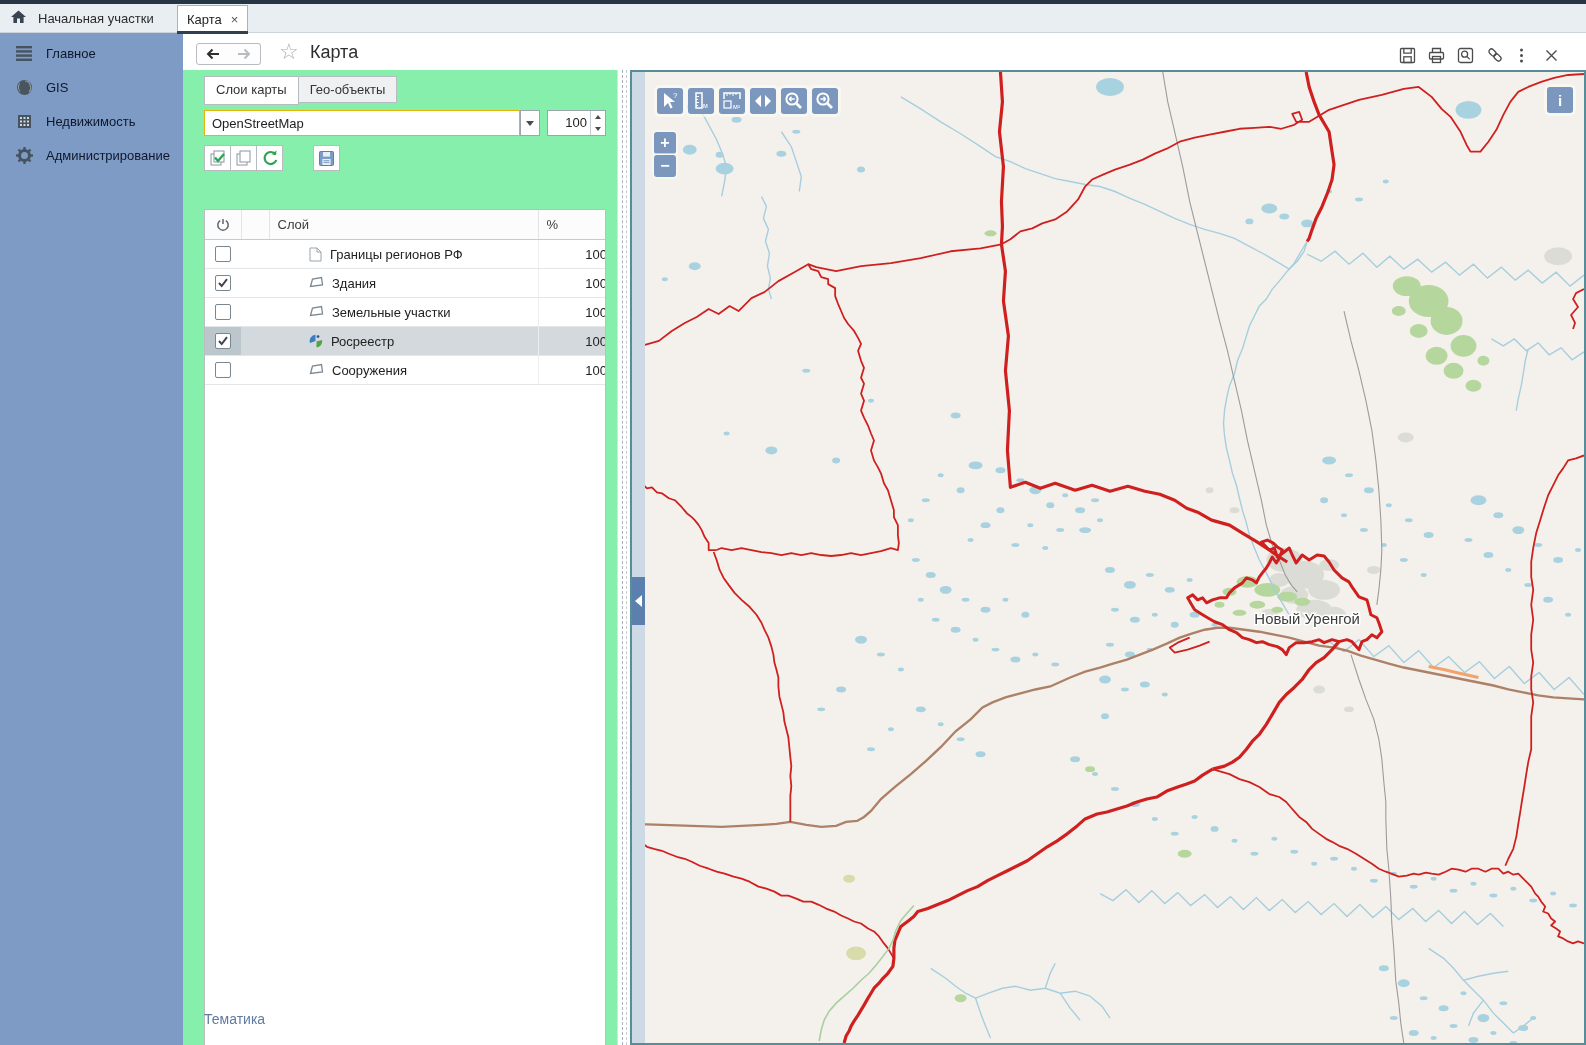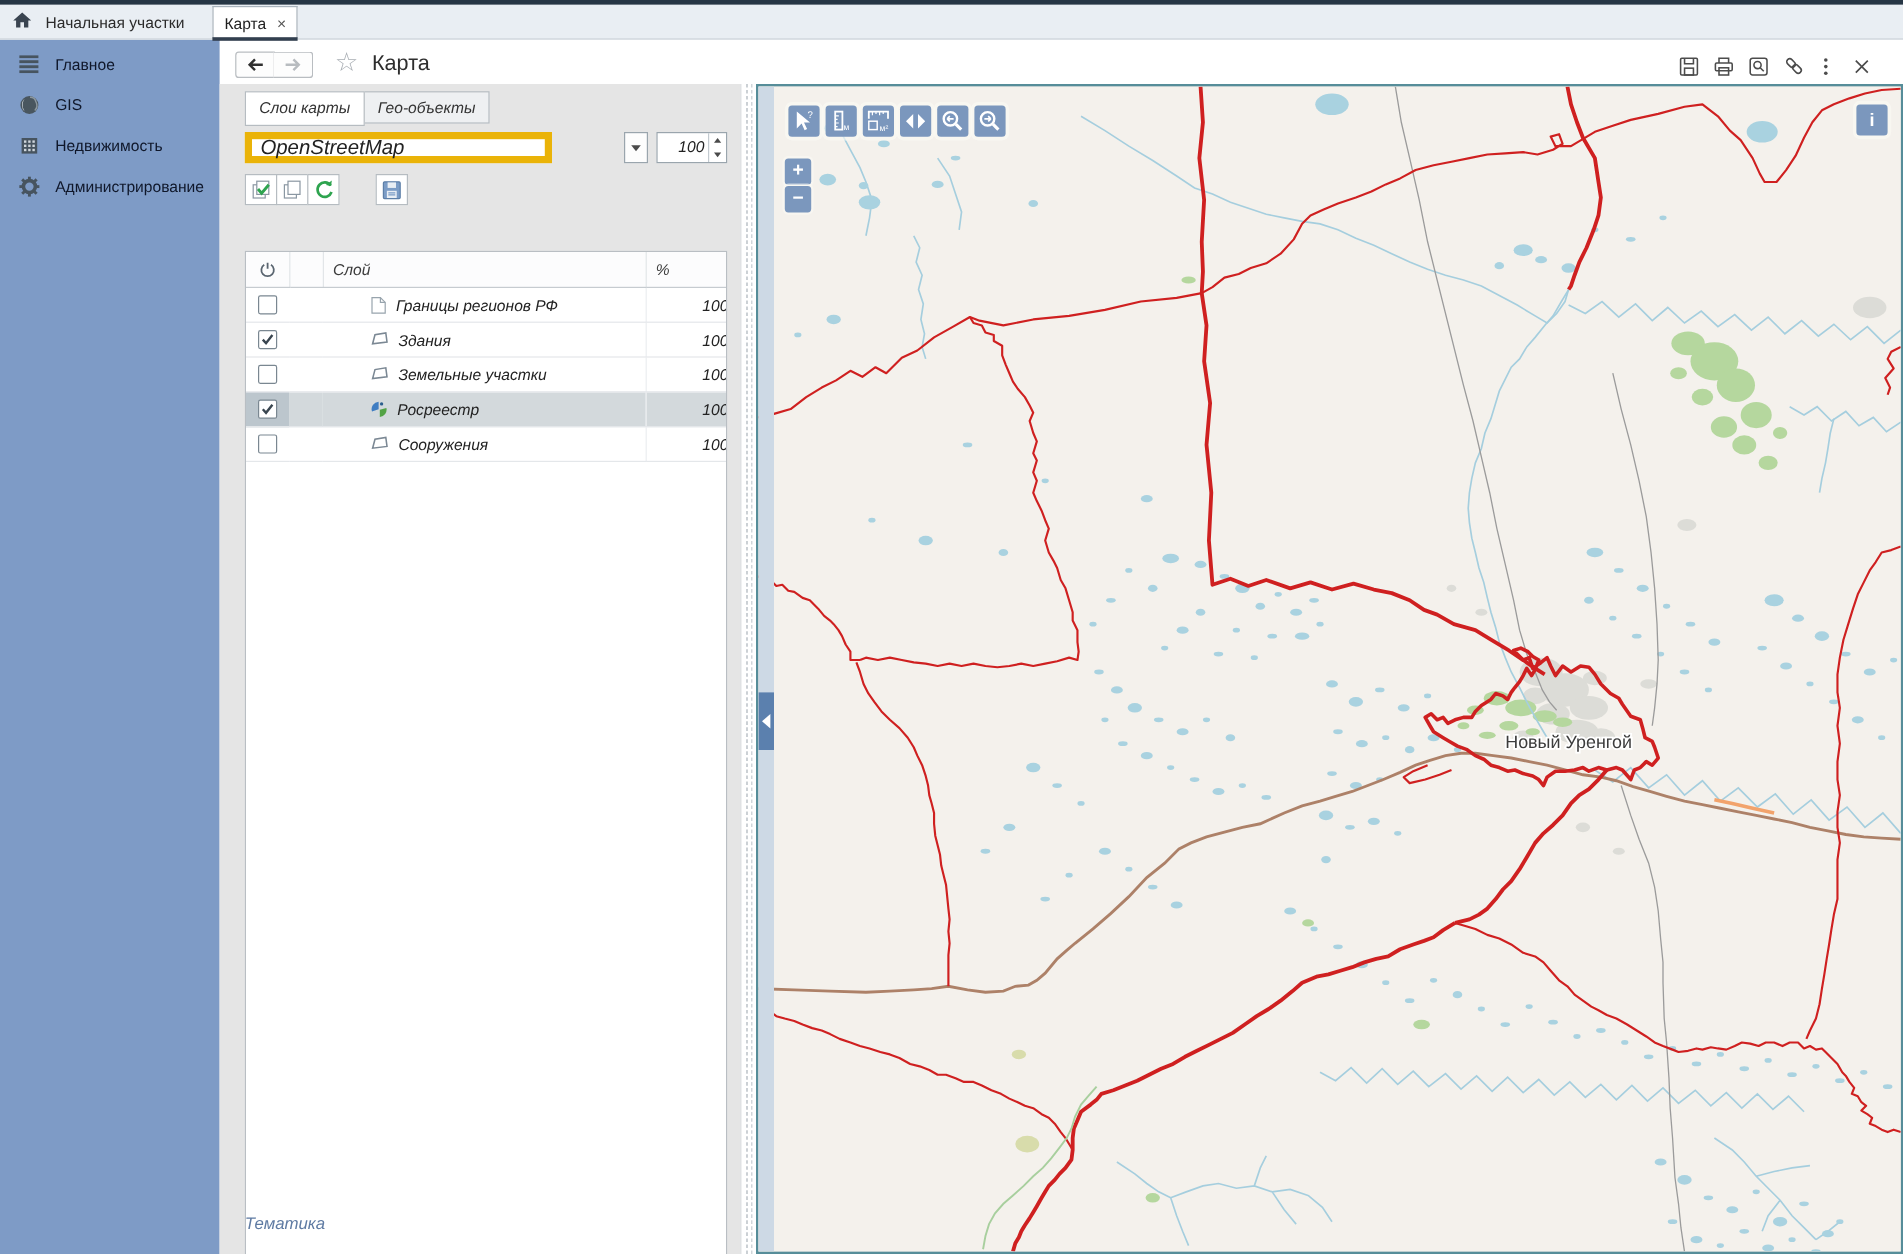--- a/index.html
+++ b/index.html
@@ -19,27 +19,27 @@
   .main{flex:1;display:flex;flex-direction:column;min-width:0;}
   .main-header{height:37px;position:relative;flex:none;}
   .nav-btn{position:absolute;top:10px;width:33px;height:22px;border:1px solid #b9bdc1;background:#fdfdfd;
            display:flex;align-items:center;justify-content:center;box-sizing:border-box;}
   .nav-back{left:13px;border-radius:3px 0 0 3px;}
   .nav-fwd{left:45px;border-radius:0 3px 3px 0;border-left:none;}
   .fav-star{position:absolute;left:96px;top:6px;font-size:22px;color:#a9aeb4;}
   .page-title{position:absolute;left:127px;top:9px;font-size:18px;color:#2e2e2e;}
   .hdr-ic{position:absolute;top:13px;width:18px;height:18px;display:flex;align-items:center;justify-content:center;cursor:default;}
   .content{flex:1;display:flex;position:relative;min-height:0;}
-  .left-panel{width:435px;position:relative;flex:none;border-right:1px solid #dcdfe3;box-sizing:border-box;background:#e5e5e5;font-style:italic;}
+  .left-panel{width:435px;position:relative;flex:none;border-right:1px solid #dcdfe3;box-sizing:border-box;background:#86efac;}
   .panel-tabs{position:absolute;left:21px;top:6px;display:flex;font-size:13px;}
   .ptab{height:25px;line-height:25px;padding:0 11px;border:1px solid #b6bcc1;background:#eef0f2;color:#333;position:relative;}
   .ptab.active{background:#fff;z-index:2;height:27px;}
   .ptab + .ptab{margin-left:-1px;}
-  .combo{position:absolute;left:21px;top:40px;width:256px;height:26px;border:6px solid #eab308;box-sizing:border-box;
-         font-size:17px;display:flex;align-items:center;padding-left:7px;background:#fff;}
+  .combo{position:absolute;left:21px;top:40px;width:316px;height:26px;border:1px solid #eab308;box-sizing:border-box;
+         font-size:13px;display:flex;align-items:center;padding-left:7px;background:#fff;}
   .combo-btn{position:absolute;left:337px;top:40px;width:20px;height:26px;border:1px solid #9aa5ad;box-sizing:border-box;
              background:#fdfdfd;display:flex;align-items:center;justify-content:center;}
   .caret-down{width:0;height:0;border-left:4px solid transparent;border-right:4px solid transparent;border-top:5px solid #4a4a4a;}
   .spinner{position:absolute;left:364px;top:40px;width:59px;height:26px;border:1px solid #9aa5ad;box-sizing:border-box;background:#fff;display:flex;}
   .spin-val{flex:1;font-size:13px;text-align:right;line-height:24px;padding-right:3px;}
   .spin-btns{width:14px;border-left:1px solid #c3cad0;display:flex;flex-direction:column;}
   .spin-up,.spin-dn{flex:1;display:flex;align-items:center;justify-content:center;}
   .spin-up::after{content:"";border-left:3px solid transparent;border-right:3px solid transparent;border-bottom:4px solid #4a4a4a;}
   .spin-dn::after{content:"";border-left:3px solid transparent;border-right:3px solid transparent;border-top:4px solid #4a4a4a;}
   .toolbar{position:absolute;left:21px;top:75px;display:flex;}

